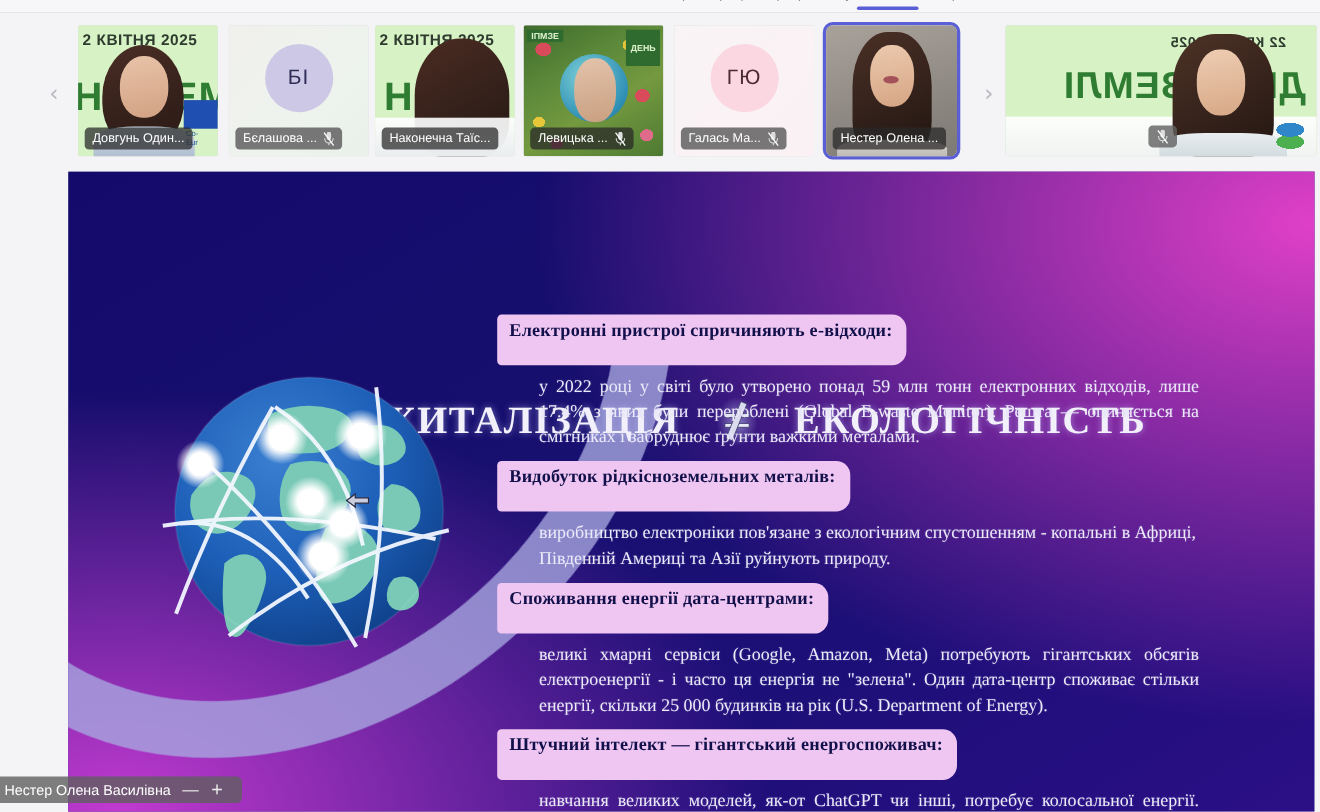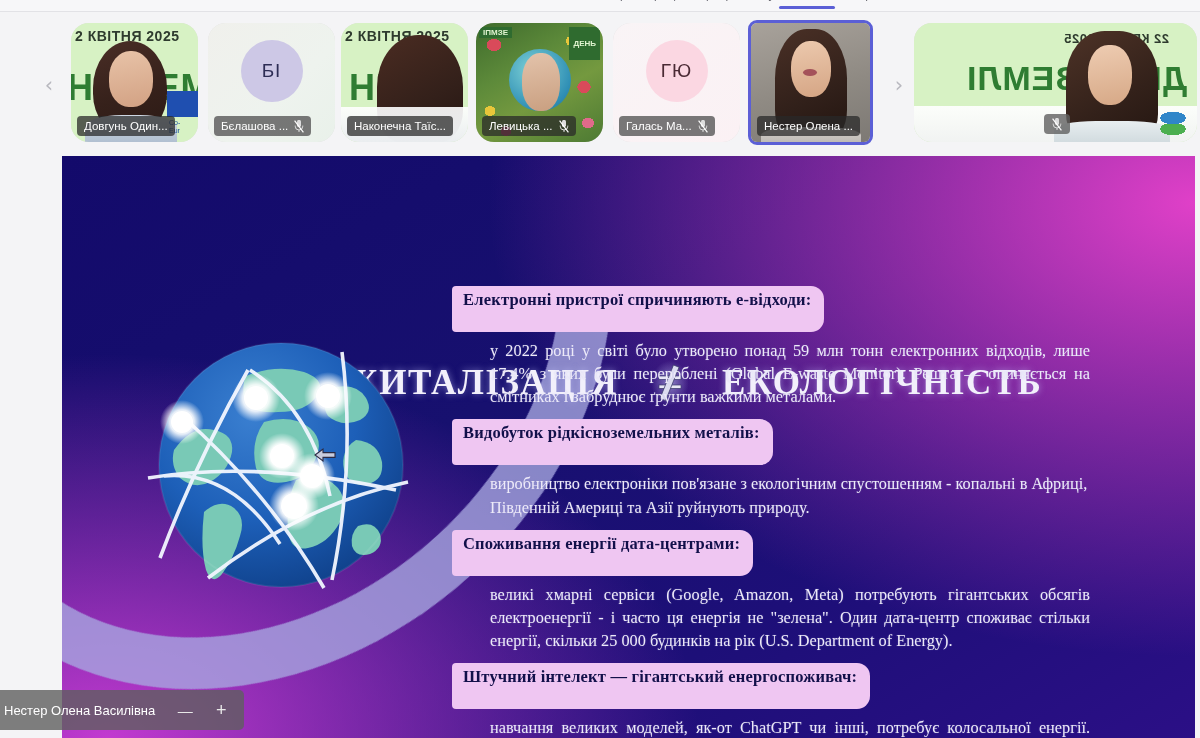--- a/index.html
+++ b/index.html
@@ -37,21 +37,21 @@
   .nav-arrow {
     position:absolute; top:62px; width:22px; height:22px;
     color:#b8b8bf; font-size:21px; line-height:22px; text-align:center;
     cursor:pointer; user-select:none; font-family:"DejaVu Sans", sans-serif;
   }
   .nav-prev { left:38px; }
   .nav-next { left:888px; }
 
   .tile {
     position:absolute; top:11px; width:127px; height:119px;
-    border-radius:18px; overflow:hidden; background:#ddd;
+    border-radius:2px; overflow:hidden; background:#ddd;
   }
   .tile.wide { width:196px; }
   .tile.selected {
     border:3px solid #5b5fd6; border-radius:9px;
   }
   .tile-bg { position:absolute; inset:0; }
   .tile-label {
     position:absolute; left:6px; bottom:6px; max-width:112px;
     height:20px; padding:0 7px;
     display:flex; align-items:center; gap:6px;
@@ -170,22 +170,22 @@
   }
 
   
   .cursor {
     position:absolute; left:252px; top:291px;
     width:22px; height:16px; pointer-events:none;
   }
 
   
   .bottom-overlay {
-    position:absolute; left:0; bottom:8px; height:40px;
-    display:flex; align-items:center; gap:12px;
+    position:absolute; left:0; bottom:8px; height:24px;
+    display:flex; align-items:center; gap:0;
     background:rgba(95,95,95,.80);
     border-radius:0 5px 5px 0; padding:0 11px 0 4px;
     color:#fff; font-size:13px; white-space:nowrap;
   }
   .bottom-overlay .zbtn {
     width:24px; text-align:center; font-size:15px; color:#e8e8e8;
     cursor:pointer; user-select:none;
   }
   .bottom-overlay .zbtn.plus { font-size:18px; }
   .ov-name { padding-right:6px; }

